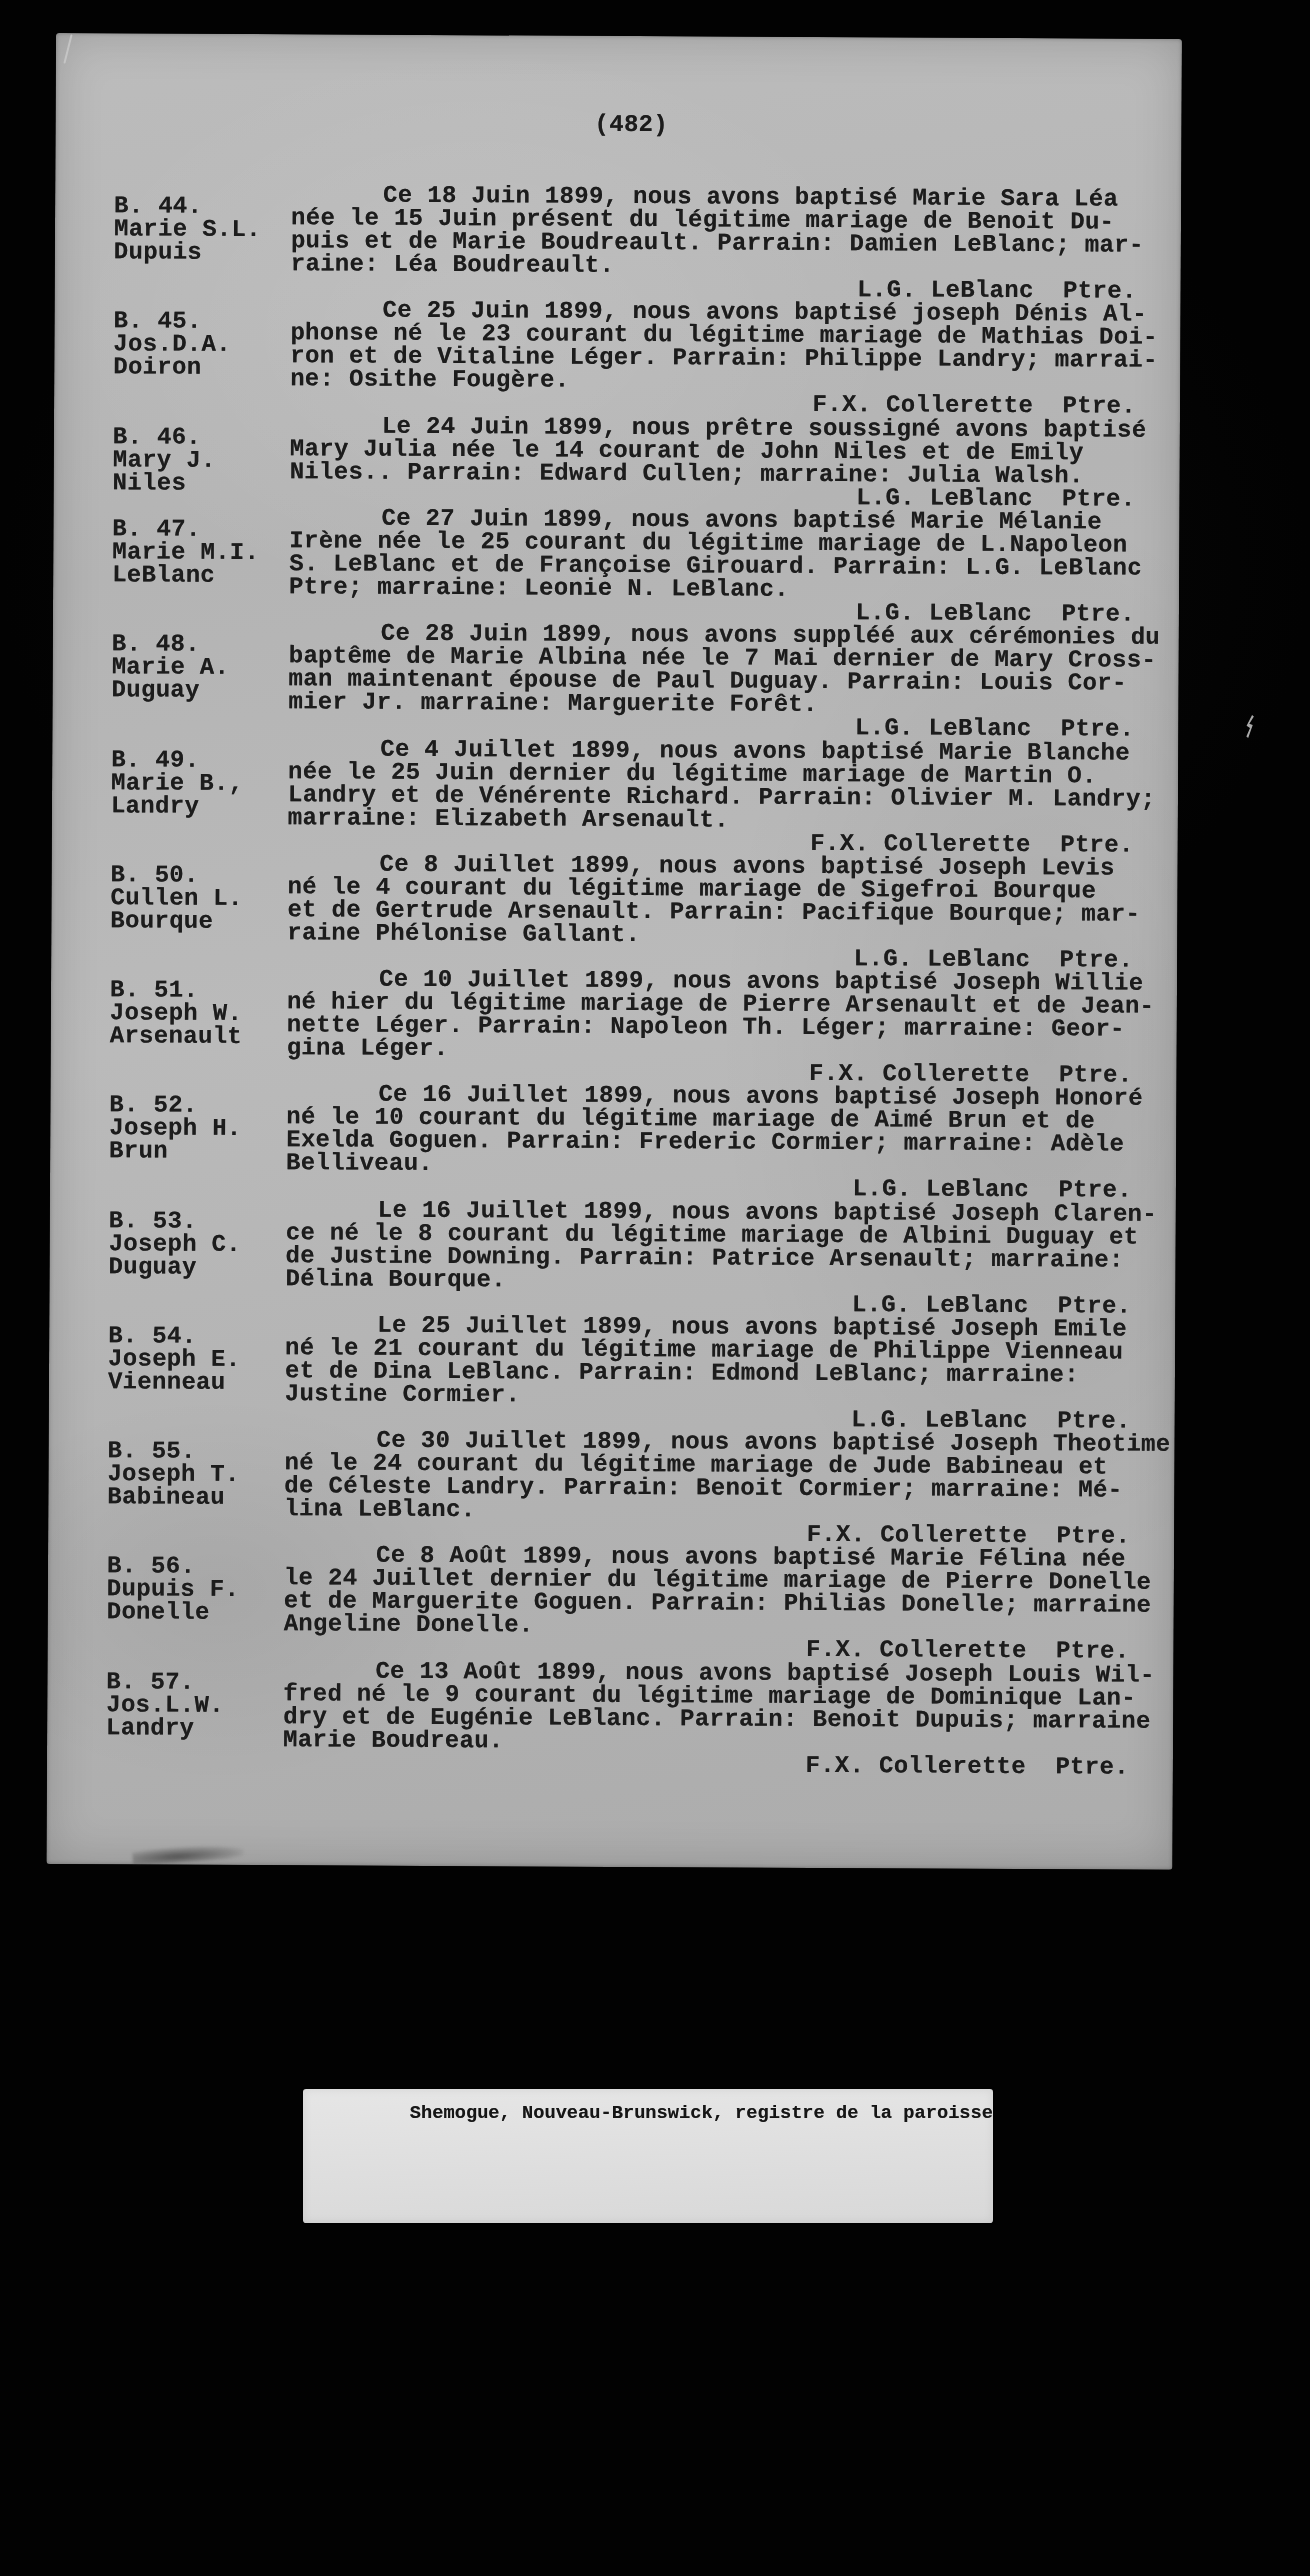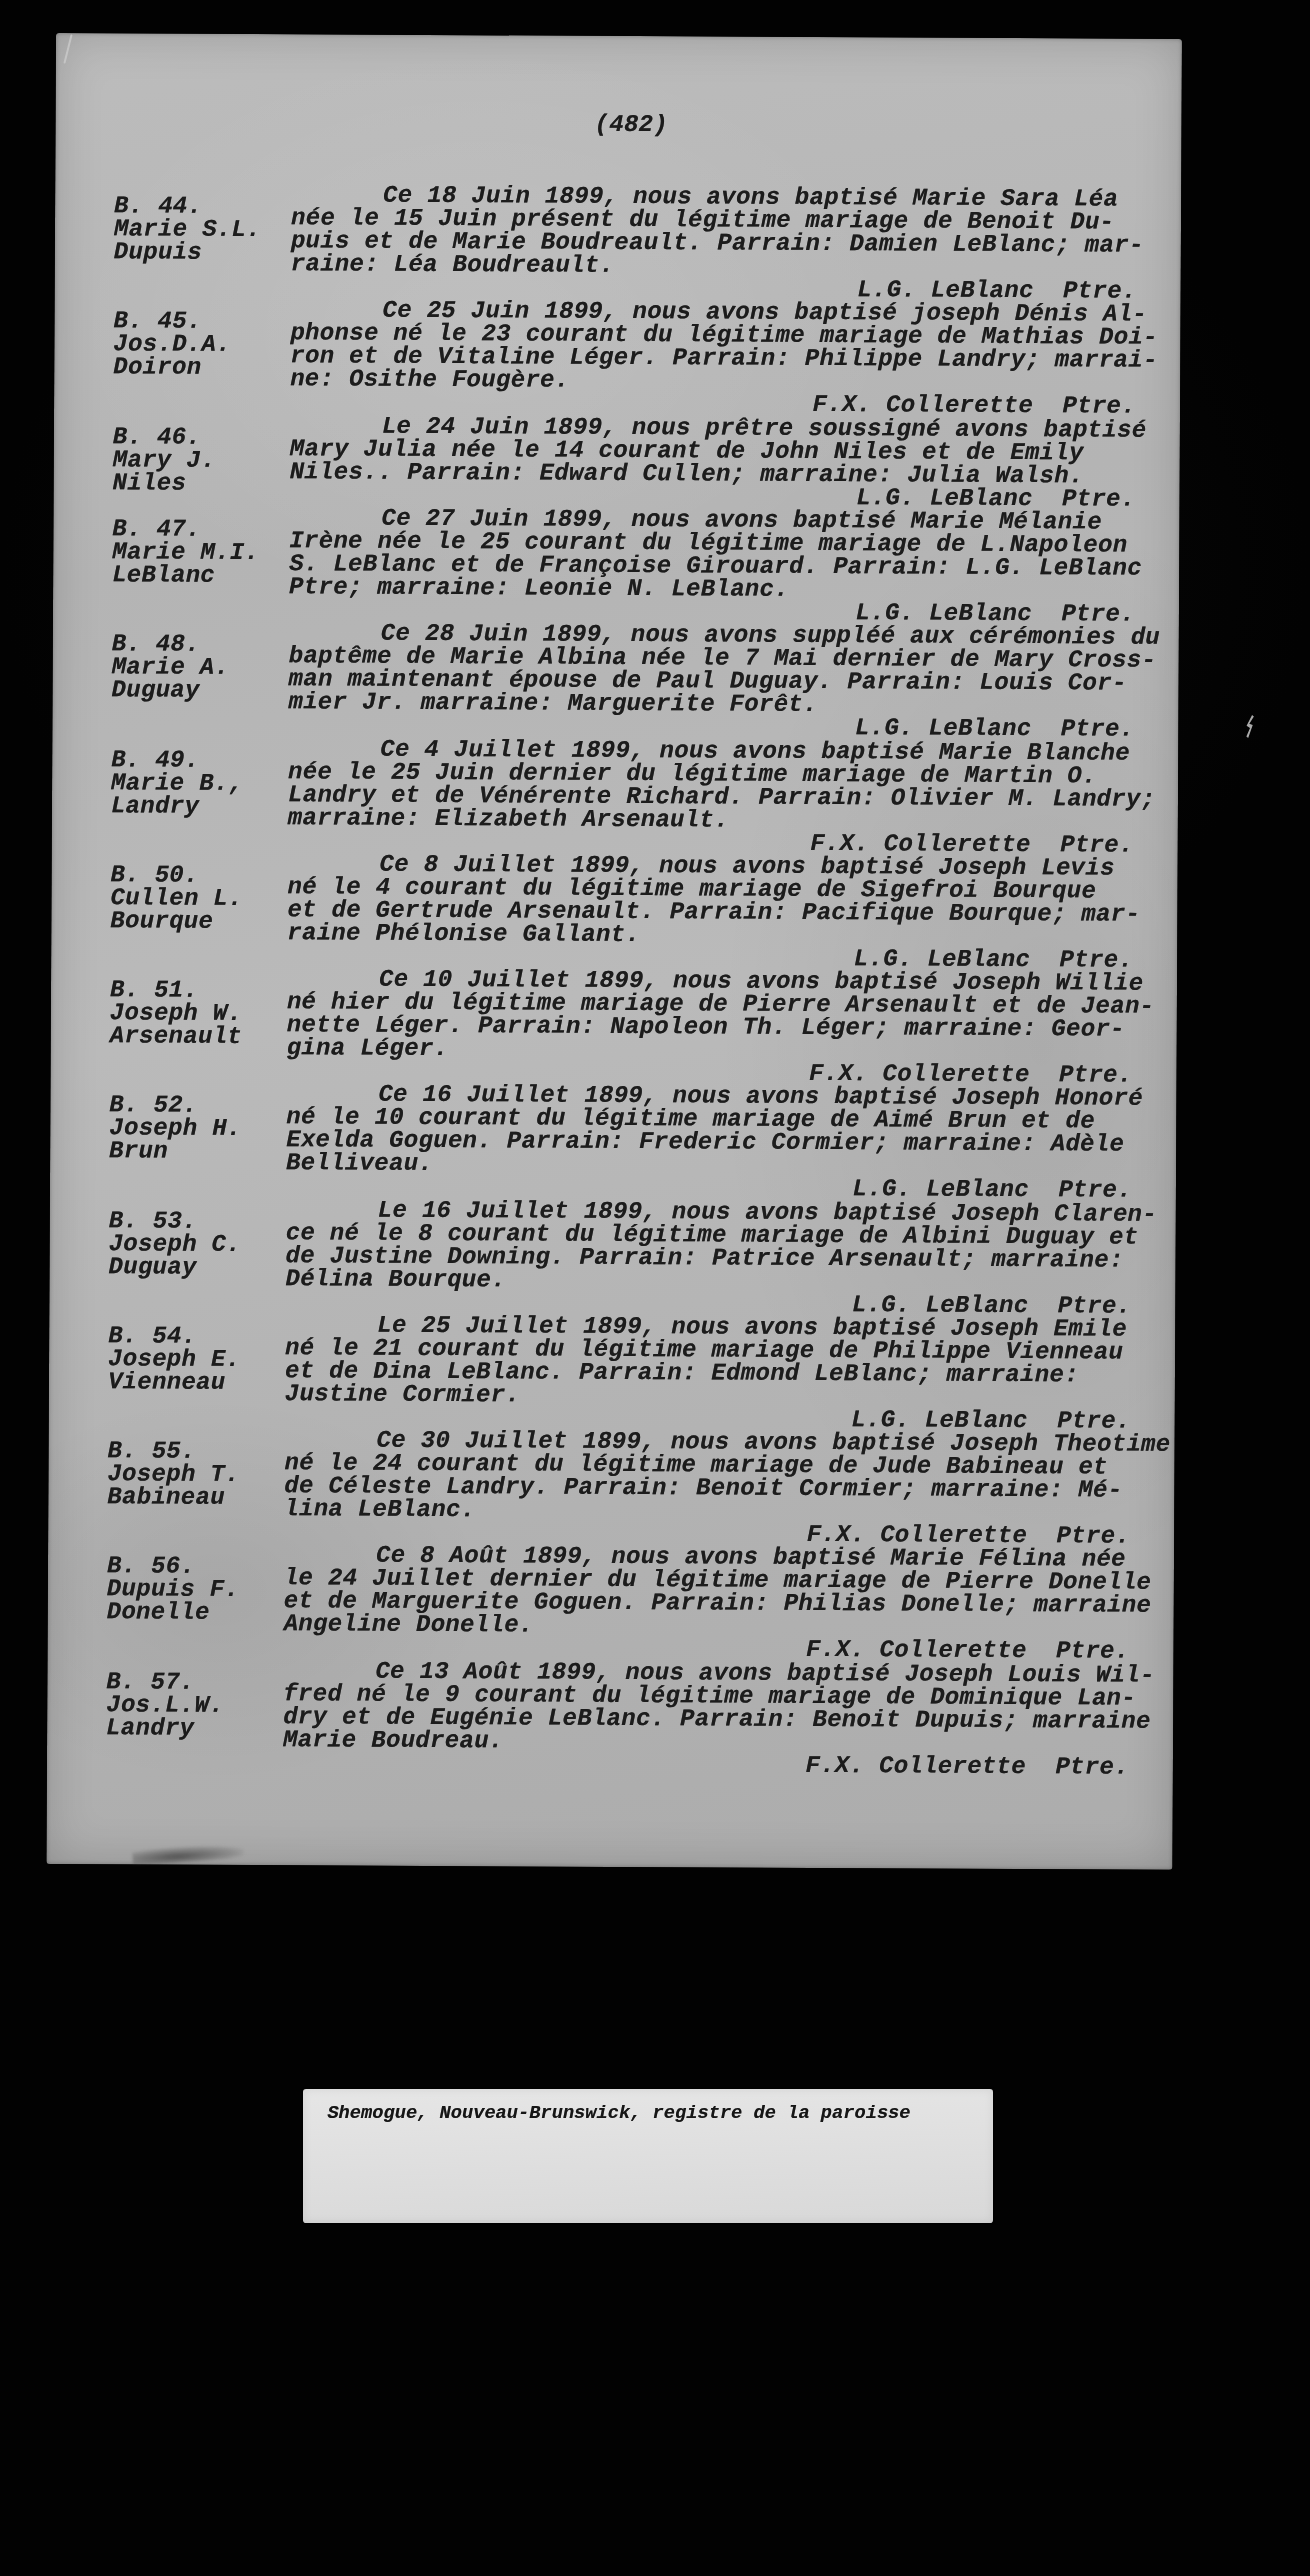--- a/index.html
+++ b/index.html
@@ -1,20 +1,19 @@
 <!DOCTYPE html>
 <html style="font-size:8.3px"><head>
 <meta charset="utf-8">
 <style>
   html,body{margin:0;padding:0;background:#000;}
   #canvas{
     position:relative;width:1311px;height:2576px;overflow:hidden;
     background:radial-gradient(ellipse 933px 726px at 50% 22%, #0b0b0b, #020202 70%);
     font-family:"Liberation Mono", monospace;
-    font-style:italic;
   }
 
   
   .page{
     position:absolute;left:56px;top:33px;width:1126px;height:1831px;
     background:
       radial-gradient(ellipse 674px 467px at 38% 16%, rgba(255,255,255,0.10), transparent 62%),
       radial-gradient(ellipse 467px 778px at 88% 55%, rgba(0,0,0,0.07), transparent 70%),
       radial-gradient(ellipse 363px 259px at 15% 85%, rgba(0,0,0,0.06), transparent 75%),
       linear-gradient(173deg,#bcbcbc 0%,#b4b4b4 28%,#bababa 52%,#b2b2b2 78%,#acacac 100%);
@@ -46,21 +45,21 @@
 
   
   .label-card{
     position:absolute;left:303px;top:2089px;width:690px;height:134px;
     background:linear-gradient(178deg,#e6e6e6,#dedede 55%,#d8d8d8);
     border-radius:3.1px;box-shadow:0 0 2.1px rgba(0,0,0,0.6), inset 0 0 9.3px rgba(0,0,0,0.08);
     color:#161616;font-size:18.7px;font-weight:700;
     padding:12.4px 0 0 24.4px;box-sizing:border-box;z-index:3;
     text-shadow:0 0 0.5px rgba(25,25,25,0.55);
   }
-  .label-line{height:24.4px;line-height:24.4px;white-space:pre;}
+  .label-line{height:24.4px;line-height:24.4px;white-space:pre;text-align:right;}
 
   
   .sheet{
     position:absolute;left:29.6px;top:2201px;width:1249px;height:346px;border-radius:6.2px;
     background:
       radial-gradient(ellipse 830px 249px at 45% 38%, rgba(255,255,255,0.22), transparent 70%),
       linear-gradient(95deg,#c7c7c7 0%,#d6d6d6 7%,#dbdbdb 45%,#d5d5d5 80%,#cfcfcf 92%,#c4c4c4 100%);
     box-shadow: inset 0 0 21px rgba(0,0,0,0.13);
     z-index:2;
   }

